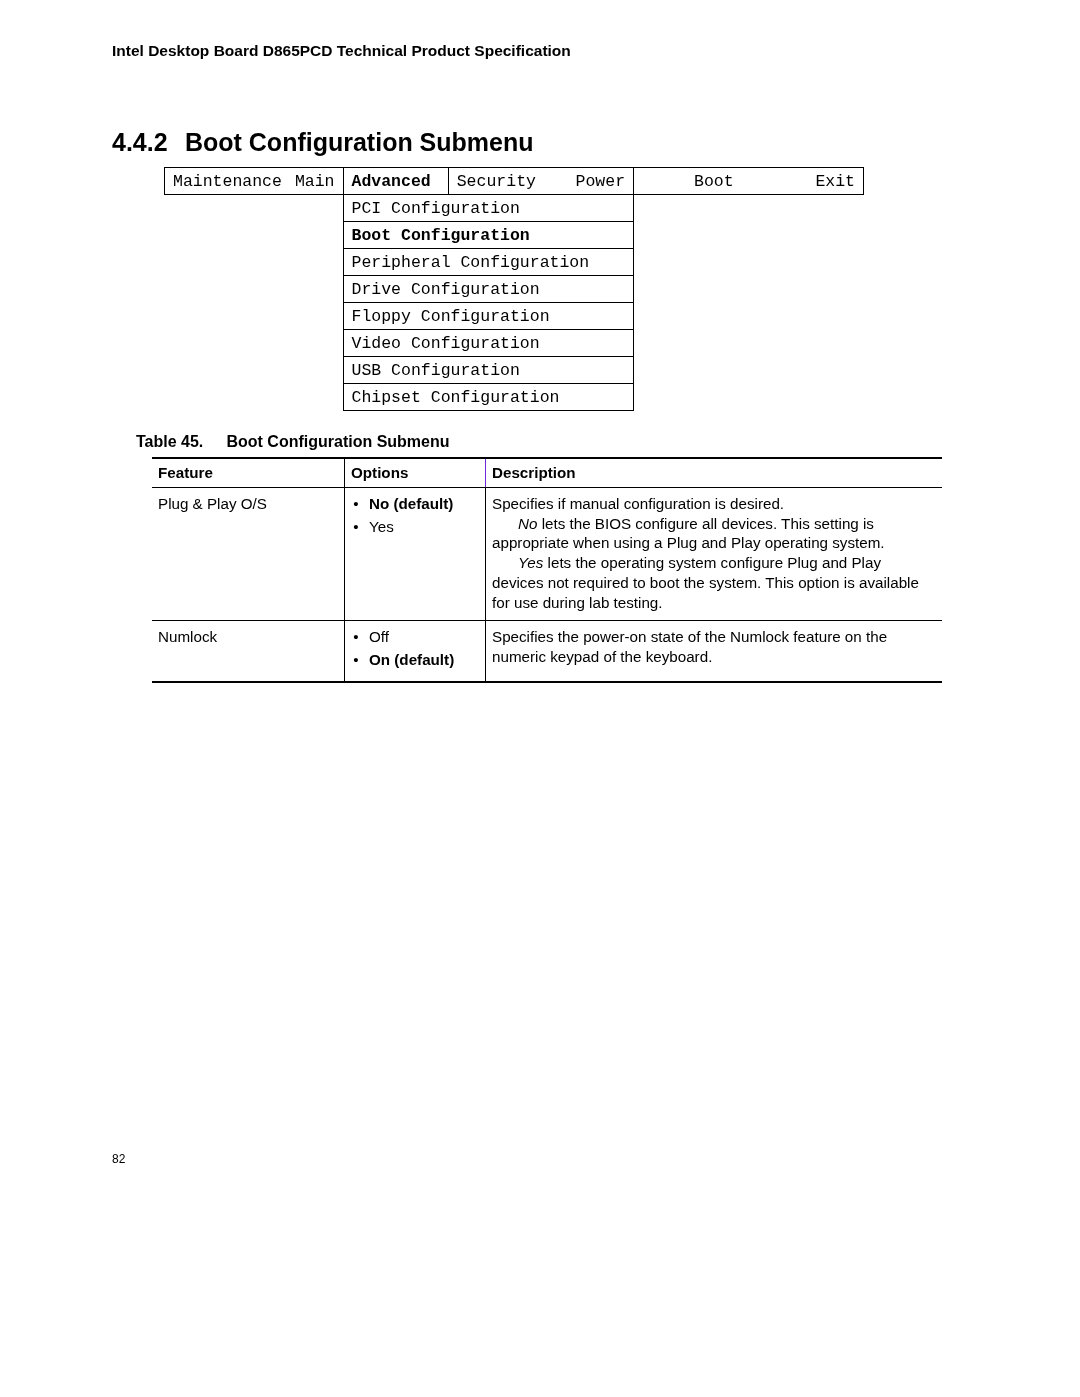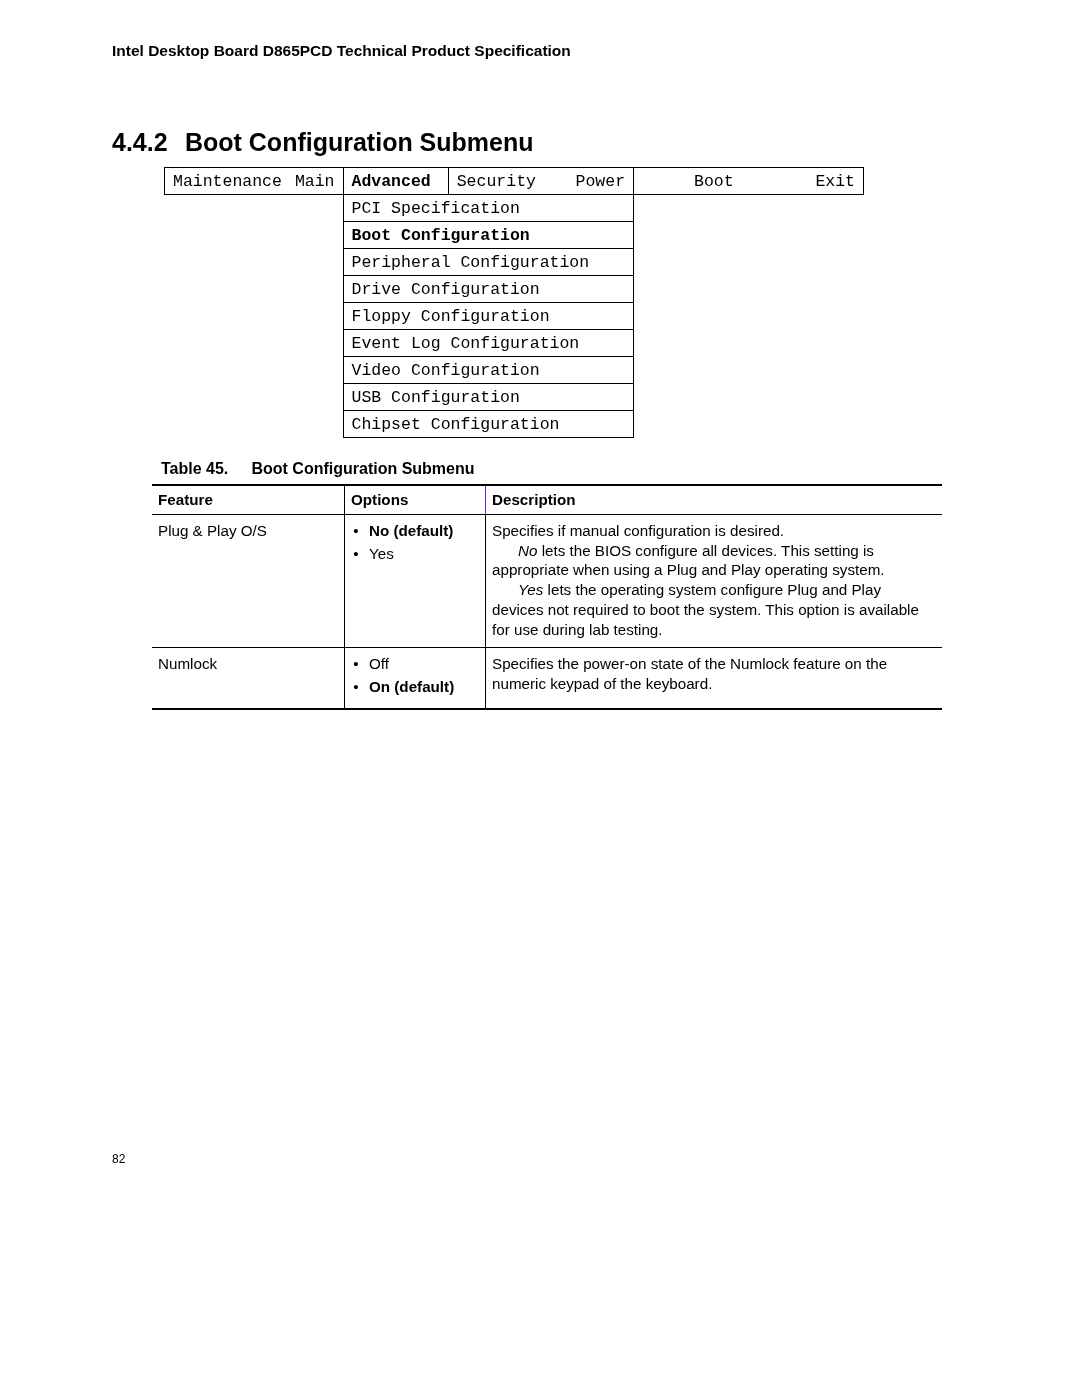--- a/index.html
+++ b/index.html
@@ -81,21 +81,21 @@
     margin: 0 0 30px 40px;
     line-height: 1.35;
     max-width: 770px;
   }
 
   
   .table-caption {
     font-family: Arial, Helvetica, sans-serif;
     font-weight: bold;
     font-size: 16px;
-    margin: 0 0 6px 49px;
+    margin: 0 0 6px 24px;
   }
   .table-caption .tnum {
     display: inline-block;
     min-width: 86px;
   }
 
   
   table.feature-table {
     border-collapse: collapse;
     width: 790px;
@@ -174,46 +174,41 @@
           <span>Security</span>&nbsp;&nbsp;&nbsp;
           <span>Power</span>
         </td>
         <td style="text-align:left;">
           &nbsp;&nbsp;<span class="top-boot">Boot</span>
           &nbsp;&nbsp;&nbsp;&nbsp;<span class="top-exit">Exit</span>
         </td>
       </tr>
       <tr>
             <td class="no-cell"></td>
-            <td colspan="2">PCI Specification</td>
+            <td colspan="2">PCI Configuration</td>
             <td class="no-cell"></td>
           </tr>
       <tr>
             <td class="no-cell"></td>
             <td colspan="2" class="bold">Boot Configuration</td>
             <td class="no-cell"></td>
           </tr>
       <tr>
             <td class="no-cell"></td>
             <td colspan="2">Peripheral Configuration</td>
             <td class="no-cell"></td>
           </tr>
       <tr>
             <td class="no-cell"></td>
             <td colspan="2">Drive Configuration</td>
             <td class="no-cell"></td>
           </tr>
       <tr>
             <td class="no-cell"></td>
             <td colspan="2">Floppy Configuration</td>
-            <td class="no-cell"></td>
-          </tr>
-      <tr>
-            <td class="no-cell"></td>
-            <td colspan="2">Event Log Configuration</td>
             <td class="no-cell"></td>
           </tr>
       <tr>
             <td class="no-cell"></td>
             <td colspan="2">Video Configuration</td>
             <td class="no-cell"></td>
           </tr>
       <tr>
             <td class="no-cell"></td>
             <td colspan="2">USB Configuration</td>

